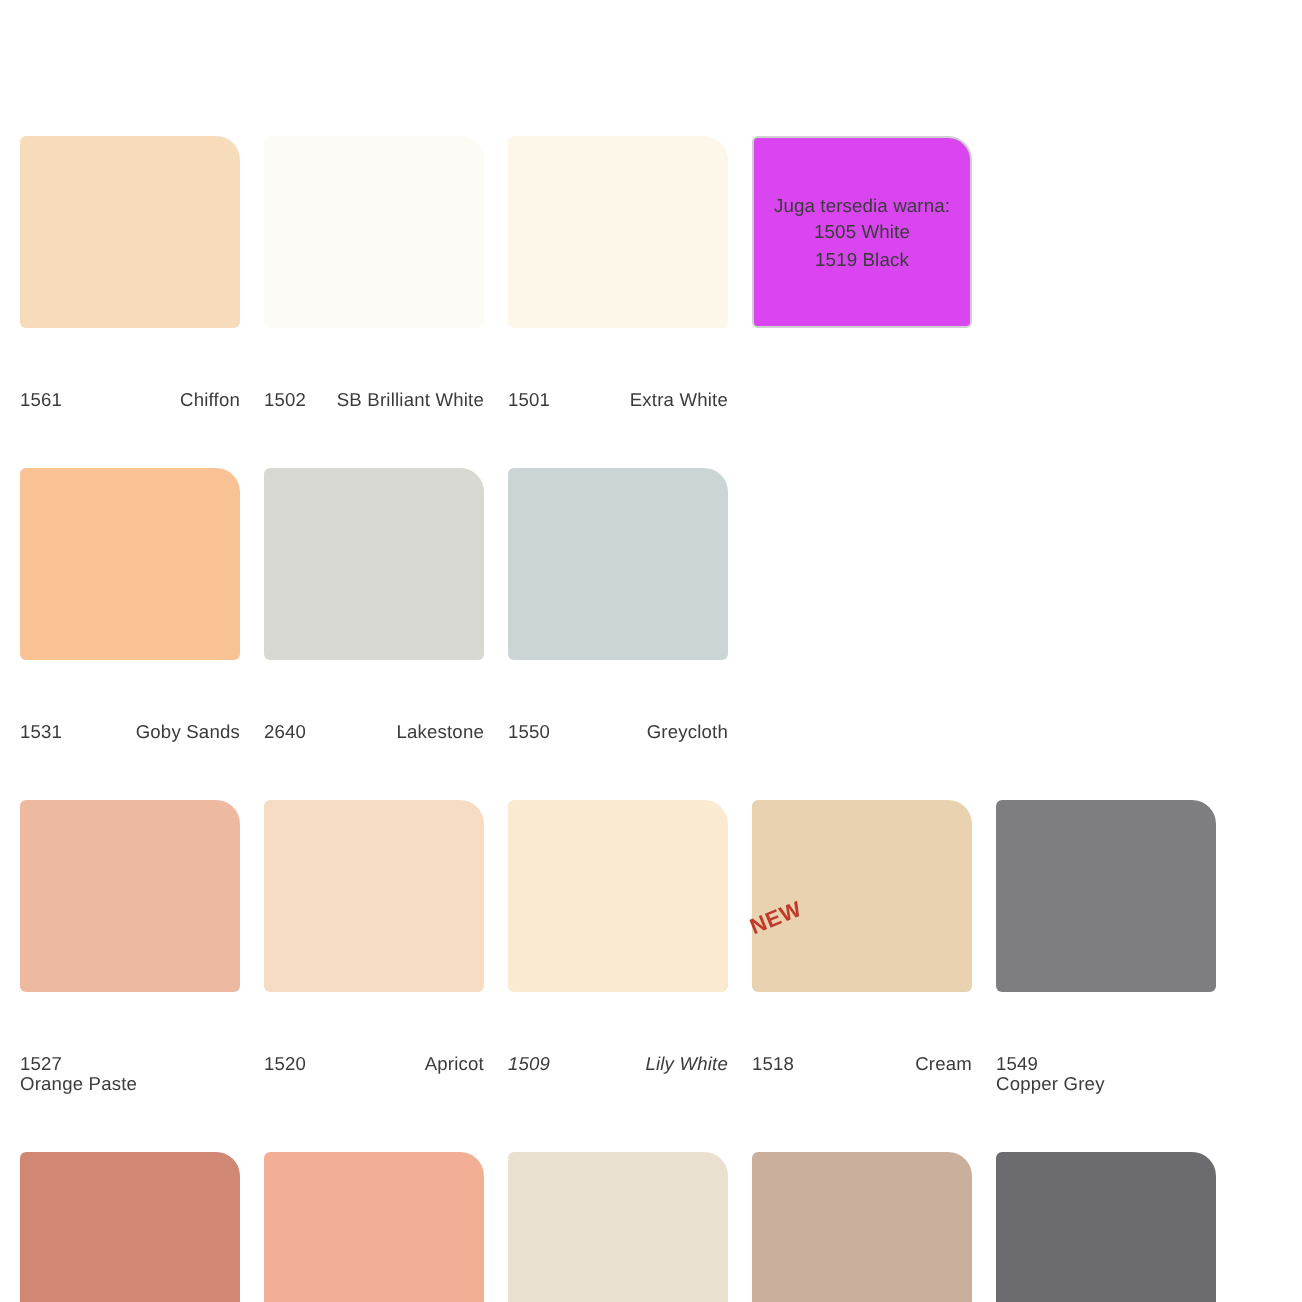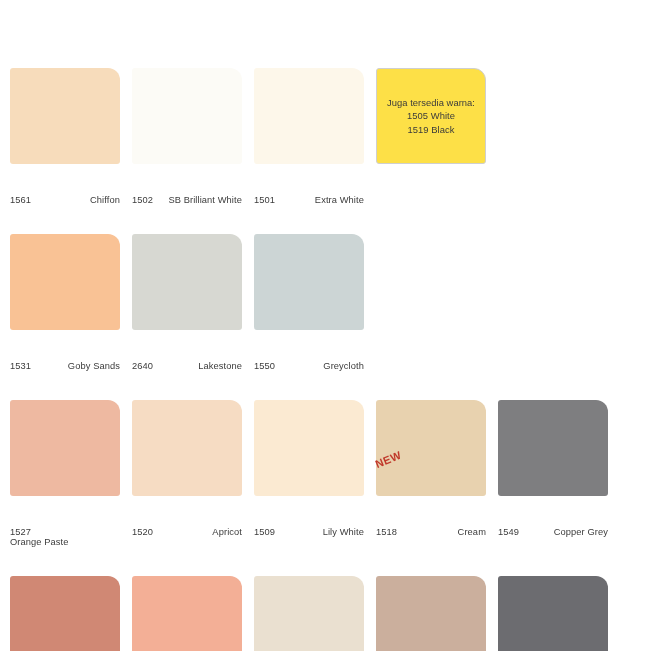--- a/index.html
+++ b/index.html
@@ -123,21 +123,21 @@
         </div>
       </div>
       <div class="swatch-cell">
         <div class="chip" style="background: rgb(253, 247, 234);"></div>
         <div class="label-row" style="color: rgb(59, 59, 59); text-align: right;">
           <span class="code">1501</span>
           <span class="name">Extra White</span>
         </div>
       </div>
       <div class="swatch-cell">
-        <div class="chip outlined" style="border-color: rgb(207, 207, 207); background: #fde047; align-items: center;">
+        <div class="chip outlined" style="border-color: rgb(207, 207, 207); background: #d946ef; align-items: center;">
           <div class="note-text" style="color: rgb(59, 59, 59);">
             <div>Juga tersedia warna:</div>
             <div>1505 White</div>
             <div>1519 Black</div>
           </div>
         </div>
         <div class="label-row" style="color: rgb(59, 59, 59);">
           <span class="code"></span>
           <span class="name"></span>
         </div>
@@ -178,35 +178,35 @@
       </div>
       <div class="swatch-cell">
         <div class="chip" style="background: rgb(246, 220, 195);"></div>
         <div class="label-row" style="color: rgb(59, 59, 59);">
           <span class="code">1520</span>
           <span class="name">Apricot</span>
         </div>
       </div>
       <div class="swatch-cell">
         <div class="chip" style="background: rgb(251, 234, 210);"></div>
-        <div class="label-row" style="color: rgb(59, 59, 59);">
+        <div class="label-row" style="color: rgb(59, 59, 59); font-style: italic;">
           <span class="code">1509</span>
           <span class="name">Lily White</span>
         </div>
       </div>
       <div class="swatch-cell">
         <div class="chip" style="background: rgb(232, 210, 175);"></div>
         <div class="label-row" style="color: rgb(59, 59, 59);">
           <span class="code">1518</span>
           <span class="name">Cream</span>
         </div>
       </div>
       <div class="swatch-cell">
         <div class="chip" style="background: rgb(126, 126, 128);"></div>
-        <div class="label-row" style="color: rgb(59, 59, 59);">
+        <div class="label-row" style="color: rgb(59, 59, 59); flex-direction: column;">
           <span class="code">1549</span>
           <span class="name">Copper Grey</span>
         </div>
       </div>
     </div>
 
     <div class="swatch-row">
       <div class="swatch-cell">
         <div class="chip" style="background: rgb(208, 136, 116);"></div>
       </div>

